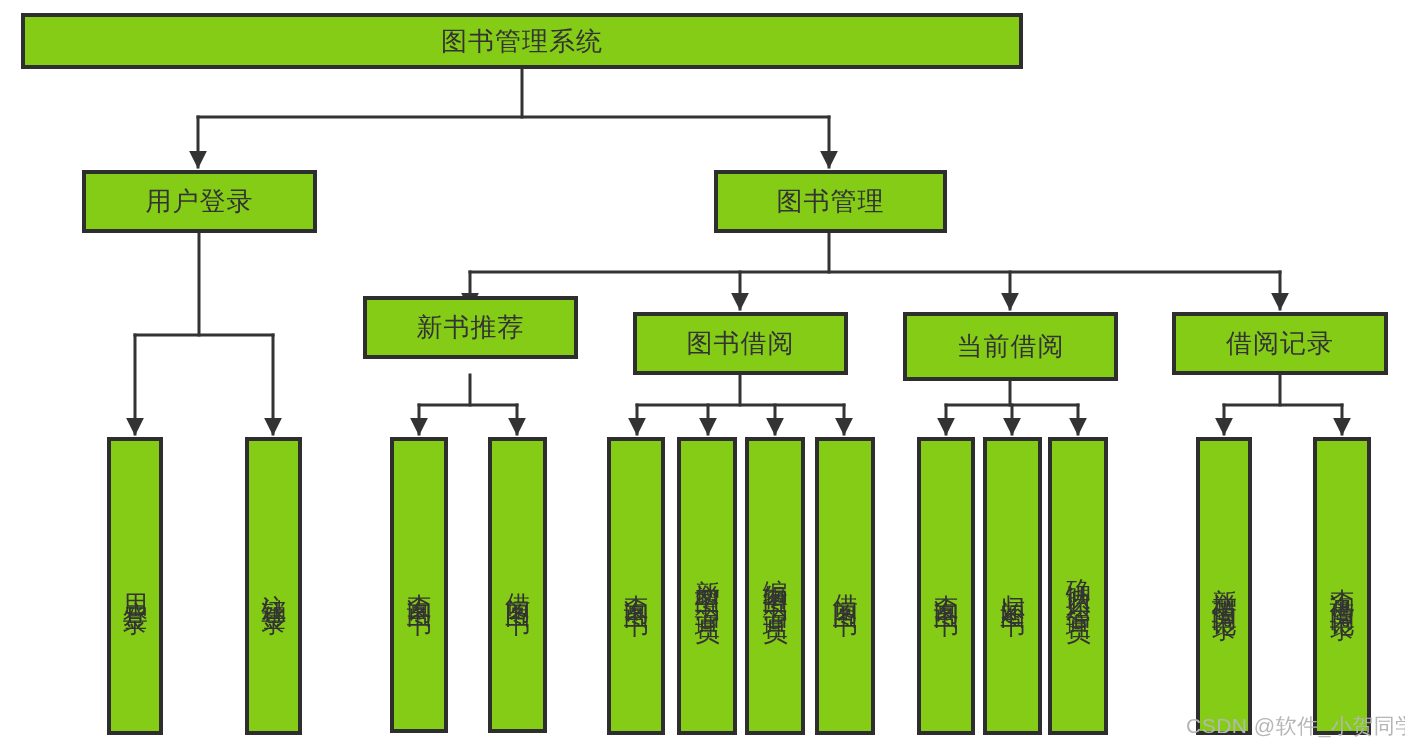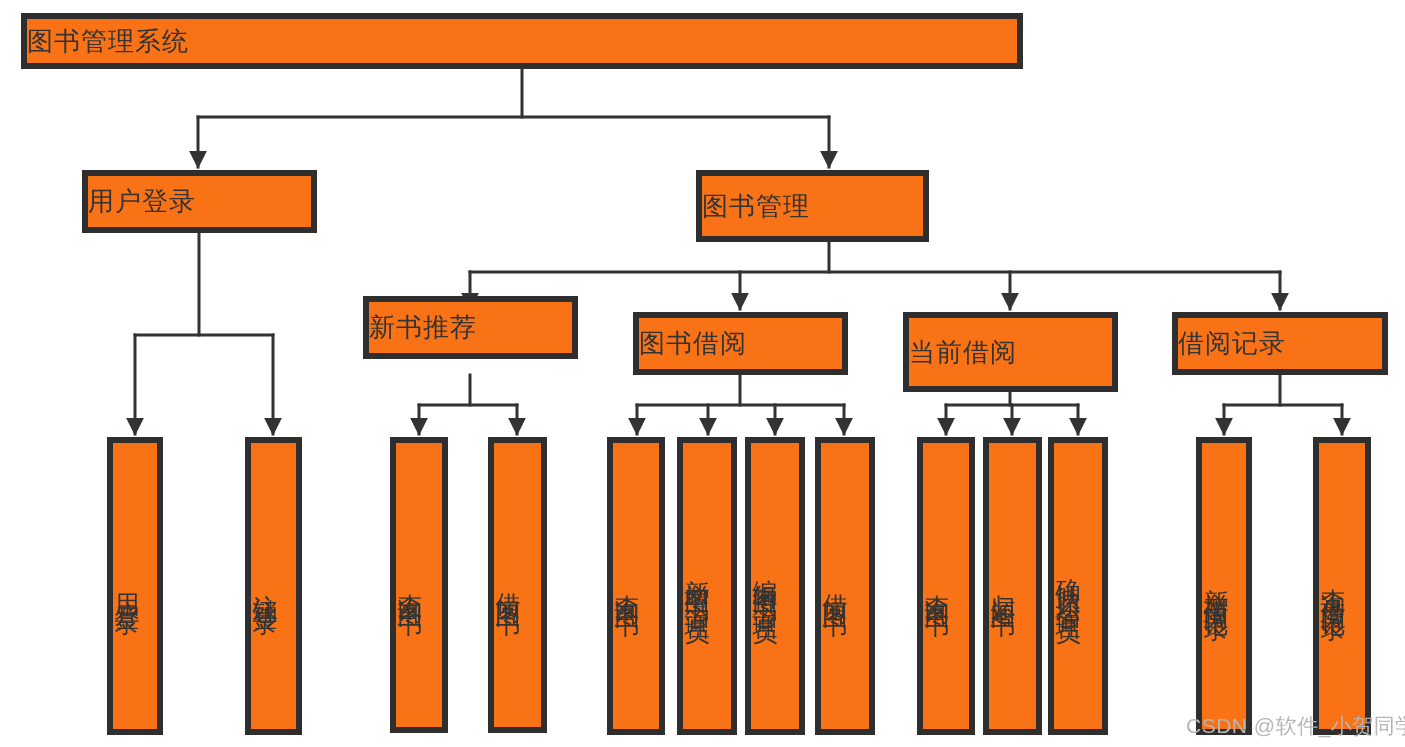--- a/index.html
+++ b/index.html
@@ -14,25 +14,25 @@
   }
   .stage svg.wires {
     position: absolute;
     left: 0; top: 0;
     width: 1405px; height: 747px;
     z-index: 1;
   }
   .node {
     position: absolute;
     box-sizing: border-box;
-    background: #f97316;
-    border: 6px solid #c2410c;
+    background: #84cc16;
+    border: 4px solid #c2410c;
     display: flex;
     align-items: center;
-    justify-content: flex-start;
+    justify-content: center;
     color: #333333;
     z-index: 2;
     text-align: center;
   }
   .node .lbl-h {
     font-size: 26px;
     letter-spacing: 1px;
     white-space: nowrap;
   }
   .node .lbl-v {
@@ -101,30 +101,30 @@
       </g>
   </svg>
 
   <div id="nodes-layer">
       <div class="node" style="left: 21px; top: 13px; width: 1002px; height: 56px; border-color: rgb(46, 46, 46);">
         <span class="lbl-h" style="color: rgb(51, 51, 51);">图书管理系统</span>
       </div>
       <div class="node" style="left: 82px; top: 170px; width: 235px; height: 63px; border-color: rgb(46, 46, 46);">
         <span class="lbl-h" style="color: rgb(51, 51, 51);">用户登录</span>
       </div>
-      <div class="node" style="left: 696px; top: 170px; width: 233px; height: 72px; border-color: rgb(46, 46, 46);">
+      <div class="node" style="left: 714px; top: 170px; width: 233px; height: 63px; border-color: rgb(46, 46, 46);">
         <span class="lbl-h" style="color: rgb(51, 51, 51);">图书管理</span>
       </div>
       <div class="node" style="left: 363px; top: 296px; width: 215px; height: 63px; border-color: rgb(46, 46, 46);">
         <span class="lbl-h" style="color: rgb(51, 51, 51);">新书推荐</span>
       </div>
       <div class="node" style="left: 633px; top: 312px; width: 215px; height: 63px; border-color: rgb(46, 46, 46);">
         <span class="lbl-h" style="color: rgb(51, 51, 51); font-family: Liberation Mono, monospace;">图书借阅</span>
       </div>
-      <div class="node" style="left: 903px; top: 312px; width: 215px; height: 80px; border-color: rgb(46, 46, 46);">
+      <div class="node" style="left: 903px; top: 312px; width: 215px; height: 69px; border-color: rgb(46, 46, 46);">
         <span class="lbl-h" style="color: rgb(51, 51, 51);">当前借阅</span>
       </div>
       <div class="node" style="left: 1172px; top: 312px; width: 216px; height: 63px; border-color: rgb(46, 46, 46);">
         <span class="lbl-h" style="color: rgb(51, 51, 51);">借阅记录</span>
       </div>
       <div class="node" style="left: 107px; top: 437px; width: 56px; height: 298px; border-color: rgb(46, 46, 46);">
         <span class="lbl-v" style="color: rgb(51, 51, 51);">用户登录</span>
       </div>
       <div class="node" style="left: 245px; top: 437px; width: 57px; height: 298px; border-color: rgb(46, 46, 46);">
         <span class="lbl-v" style="color: rgb(51, 51, 51);">注销登录</span>

